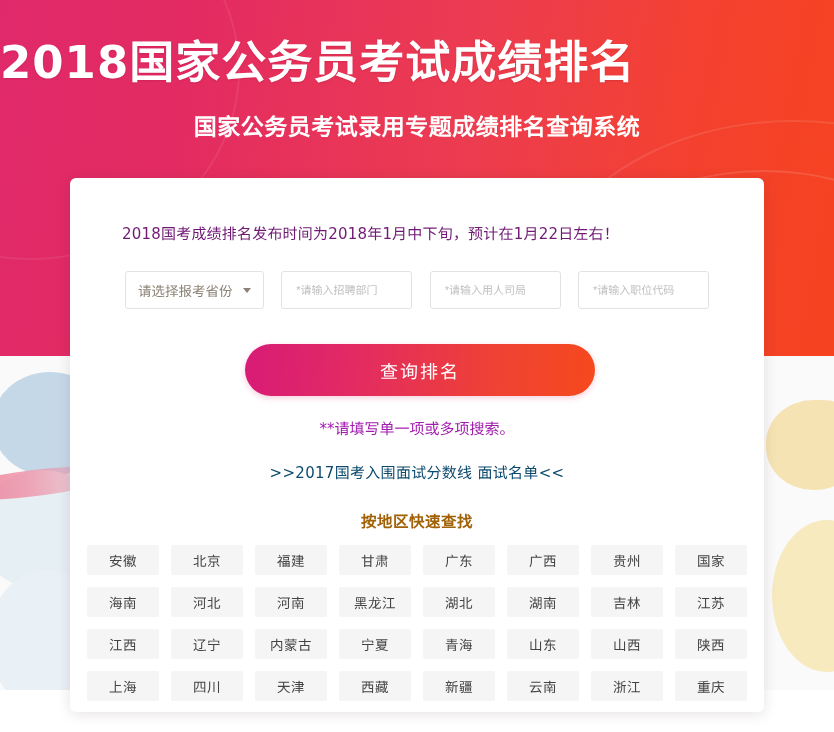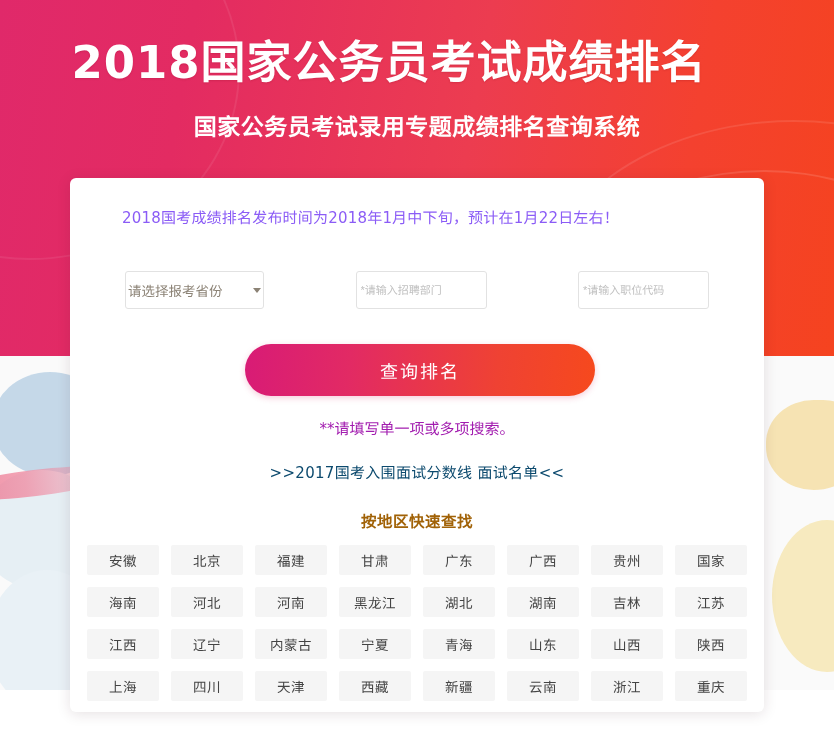--- a/index.html
+++ b/index.html
@@ -103,21 +103,21 @@
     position: absolute;
     left: -180px; top: -120px;
     width: 420px; height: 380px;
     border: 2px solid rgba(255,255,255,0.08);
     border-radius: 50%;
   }
   #banner-title {
     position: absolute;
     left: 0; top: 36px;
     width: 778px;
-    text-align: center;
+    text-align: left;
     color: #ffffff;
     font-size: 45px;
     font-weight: bold;
     letter-spacing: 1px;
     line-height: 1.2;
     text-shadow: 0 1px 2px rgba(120,0,30,0.18);
   }
   #banner-subtitle {
     position: absolute;
     left: 0; top: 108px;
@@ -135,24 +135,24 @@
     left: 70px; top: 178px;
     width: 694px; height: 534px;
     background: #ffffff;
     border-radius: 6px;
     box-shadow: 0 2px 14px rgba(60,20,40,0.13);
     z-index: 5;
   }
 
   #notice {
     position: absolute;
-    left: 0; top: 28px;
+    left: 0; top: 44px;
     width: 601px;
     text-align: center;
-    color: #8b5cf6;
+    color: #701a75;
     font-size: 15px;
     letter-spacing: .2px;
   }
 
   
   #form-row {
     position: absolute;
     left: 55px; top: 93px;
     width: 584px;
     height: 38px;
@@ -160,21 +160,21 @@
     justify-content: space-between;
     align-items: center;
   }
   .field {
     height: 38px;
     border: 1px solid #e2e2e2;
     border-radius: 3px;
     background: #ffffff;
     display: flex;
     align-items: center;
-    padding: 0 2px;
+    padding: 0 12px;
     font-size: 13.5px;
   }
   #province-select {
     width: 139px;
     justify-content: space-between;
     color: #8b8275;
     cursor: pointer;
   }
   #province-select .sel-label { color: #8b8275; }
   .caret {
@@ -302,20 +302,23 @@
 
     <div class="field" id="province-select">
       <span class="sel-label">请选择报考省份</span>
       <span class="caret"></span>
     </div>
 
     <div class="field text-field">
       <input type="text" placeholder="*请输入招聘部门" style="">
     </div>
 
+    <div class="field text-field">
+      <input type="text" placeholder="*请输入用人司局" style="">
+    </div>
 
     <div class="field text-field">
       <input type="text" placeholder="*请输入职位代码" style="">
     </div>
 
   </div>
 
   <button id="search-btn">查询排名</button>
 
   <div id="hint">**请填写单一项或多项搜索。</div>

